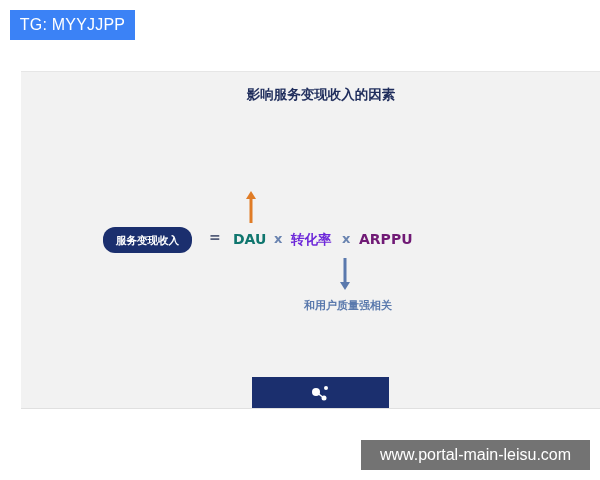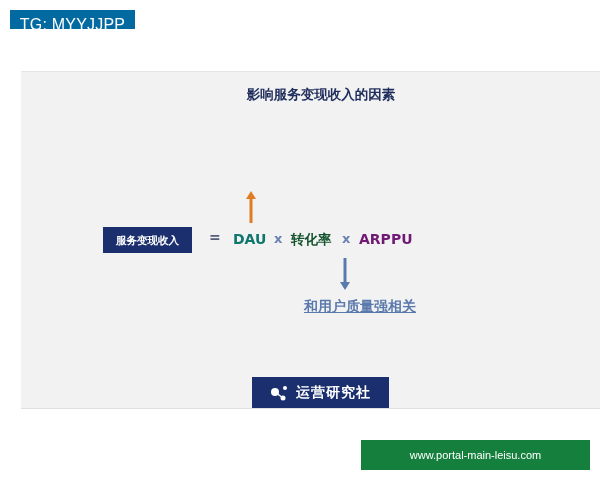--- a/index.html
+++ b/index.html
@@ -12,22 +12,22 @@
       position: relative;
       background: #ffffff;
       overflow: hidden;
       font-family: "DejaVu Sans", sans-serif;
     }
     .tg-badge {
       position: absolute;
       left: 10px;
       top: 10px;
       width: 125px;
-      height: 19px;
-      background: #0369a1;
+      height: 30px;
+      background: #3b82f6;
       color: #ffffff;
       font-family: "Liberation Sans", sans-serif;
       font-size: 16px;
       line-height: 30px;
       text-align: center;
       letter-spacing: 0.2px;
     }
     .slide {
       position: absolute;
       left: 13px;
@@ -64,21 +64,21 @@
       width: 12px;
       height: 32px;
     }
     .revenue-box {
       position: absolute;
       left: 82px;
       top: 155px;
       width: 89px;
       height: 26px;
       background: #1b2f6e;
-      border-radius: 0;
+      border-radius: 12px;
       color: #ffffff;
       font-size: 10.5px;
       font-weight: bold;
       line-height: 26px;
       text-align: center;
     }
     .equals {
       position: absolute;
       left: 188px;
       top: 157px;
@@ -88,38 +88,37 @@
     }
     .term {
       position: absolute;
       top: 158px;
       font-size: 14px;
       font-weight: bold;
       line-height: 18px;
     }
     .term-dau { left: 212px; color: #0f766e; }
     .op1 { left: 253px; color: #6a84b0; font-size: 13px; }
-    .term-conv { left: 270px; color: #14532d; font-size: 13.5px; }
+    .term-conv { left: 270px; color: #6d28d9; font-size: 13.5px; }
     .op2 { left: 321px; color: #6a84b0; font-size: 13px; }
     .term-arppu { left: 338px; color: #701a75; }
     .arrow-down {
       position: absolute;
       left: 318px;
       top: 186px;
       width: 12px;
       height: 32px;
     }
     .label-down {
       position: absolute;
       left: 283px;
       top: 226px;
-      font-size: 14px;
+      font-size: 11px;
       font-weight: bold;
       color: #5a79ad;
-      text-decoration: underline;
     }
     .logo-box {
       position: absolute;
       left: 231px;
       top: 305px;
       width: 137px;
       height: 31px;
       background: #1b2f6e;
       display: flex;
       align-items: center;
@@ -135,24 +134,24 @@
       font-size: 14px;
       font-weight: bold;
       letter-spacing: 1px;
     }
     .url-badge {
       position: absolute;
       left: 361px;
       top: 440px;
       width: 229px;
       height: 30px;
-      background: #15803d;
+      background: #737373;
       color: #ffffff;
       font-family: "Liberation Sans", sans-serif;
-      font-size: 11px;
+      font-size: 16px;
       line-height: 30px;
       text-align: center;
     }
   </style>
 </head>
 <body>
 
 <div class="tg-badge">TG: MYYJJPP</div>
 
 <div class="slide">
@@ -175,17 +174,16 @@
   </svg>
   <div class="label-down">和用户质量强相关</div>
 
   <div class="logo-box">
     <svg class="logo-icon" viewBox="0 0 20 16">
       <circle cx="5" cy="7" r="4" fill="#ffffff"></circle>
       <circle cx="15" cy="3" r="2" fill="#ffffff"></circle>
       <circle cx="13" cy="13" r="2.5" fill="#ffffff"></circle>
       <line x1="5" y1="7" x2="13" y2="13" stroke="#ffffff" stroke-width="1.5"></line>
     </svg>
-    <span class="logo-text">运营研究社</span>
   </div>
 </div>
 
 <div class="url-badge">www.portal-main-leisu.com</div>
 
 </body></html>

